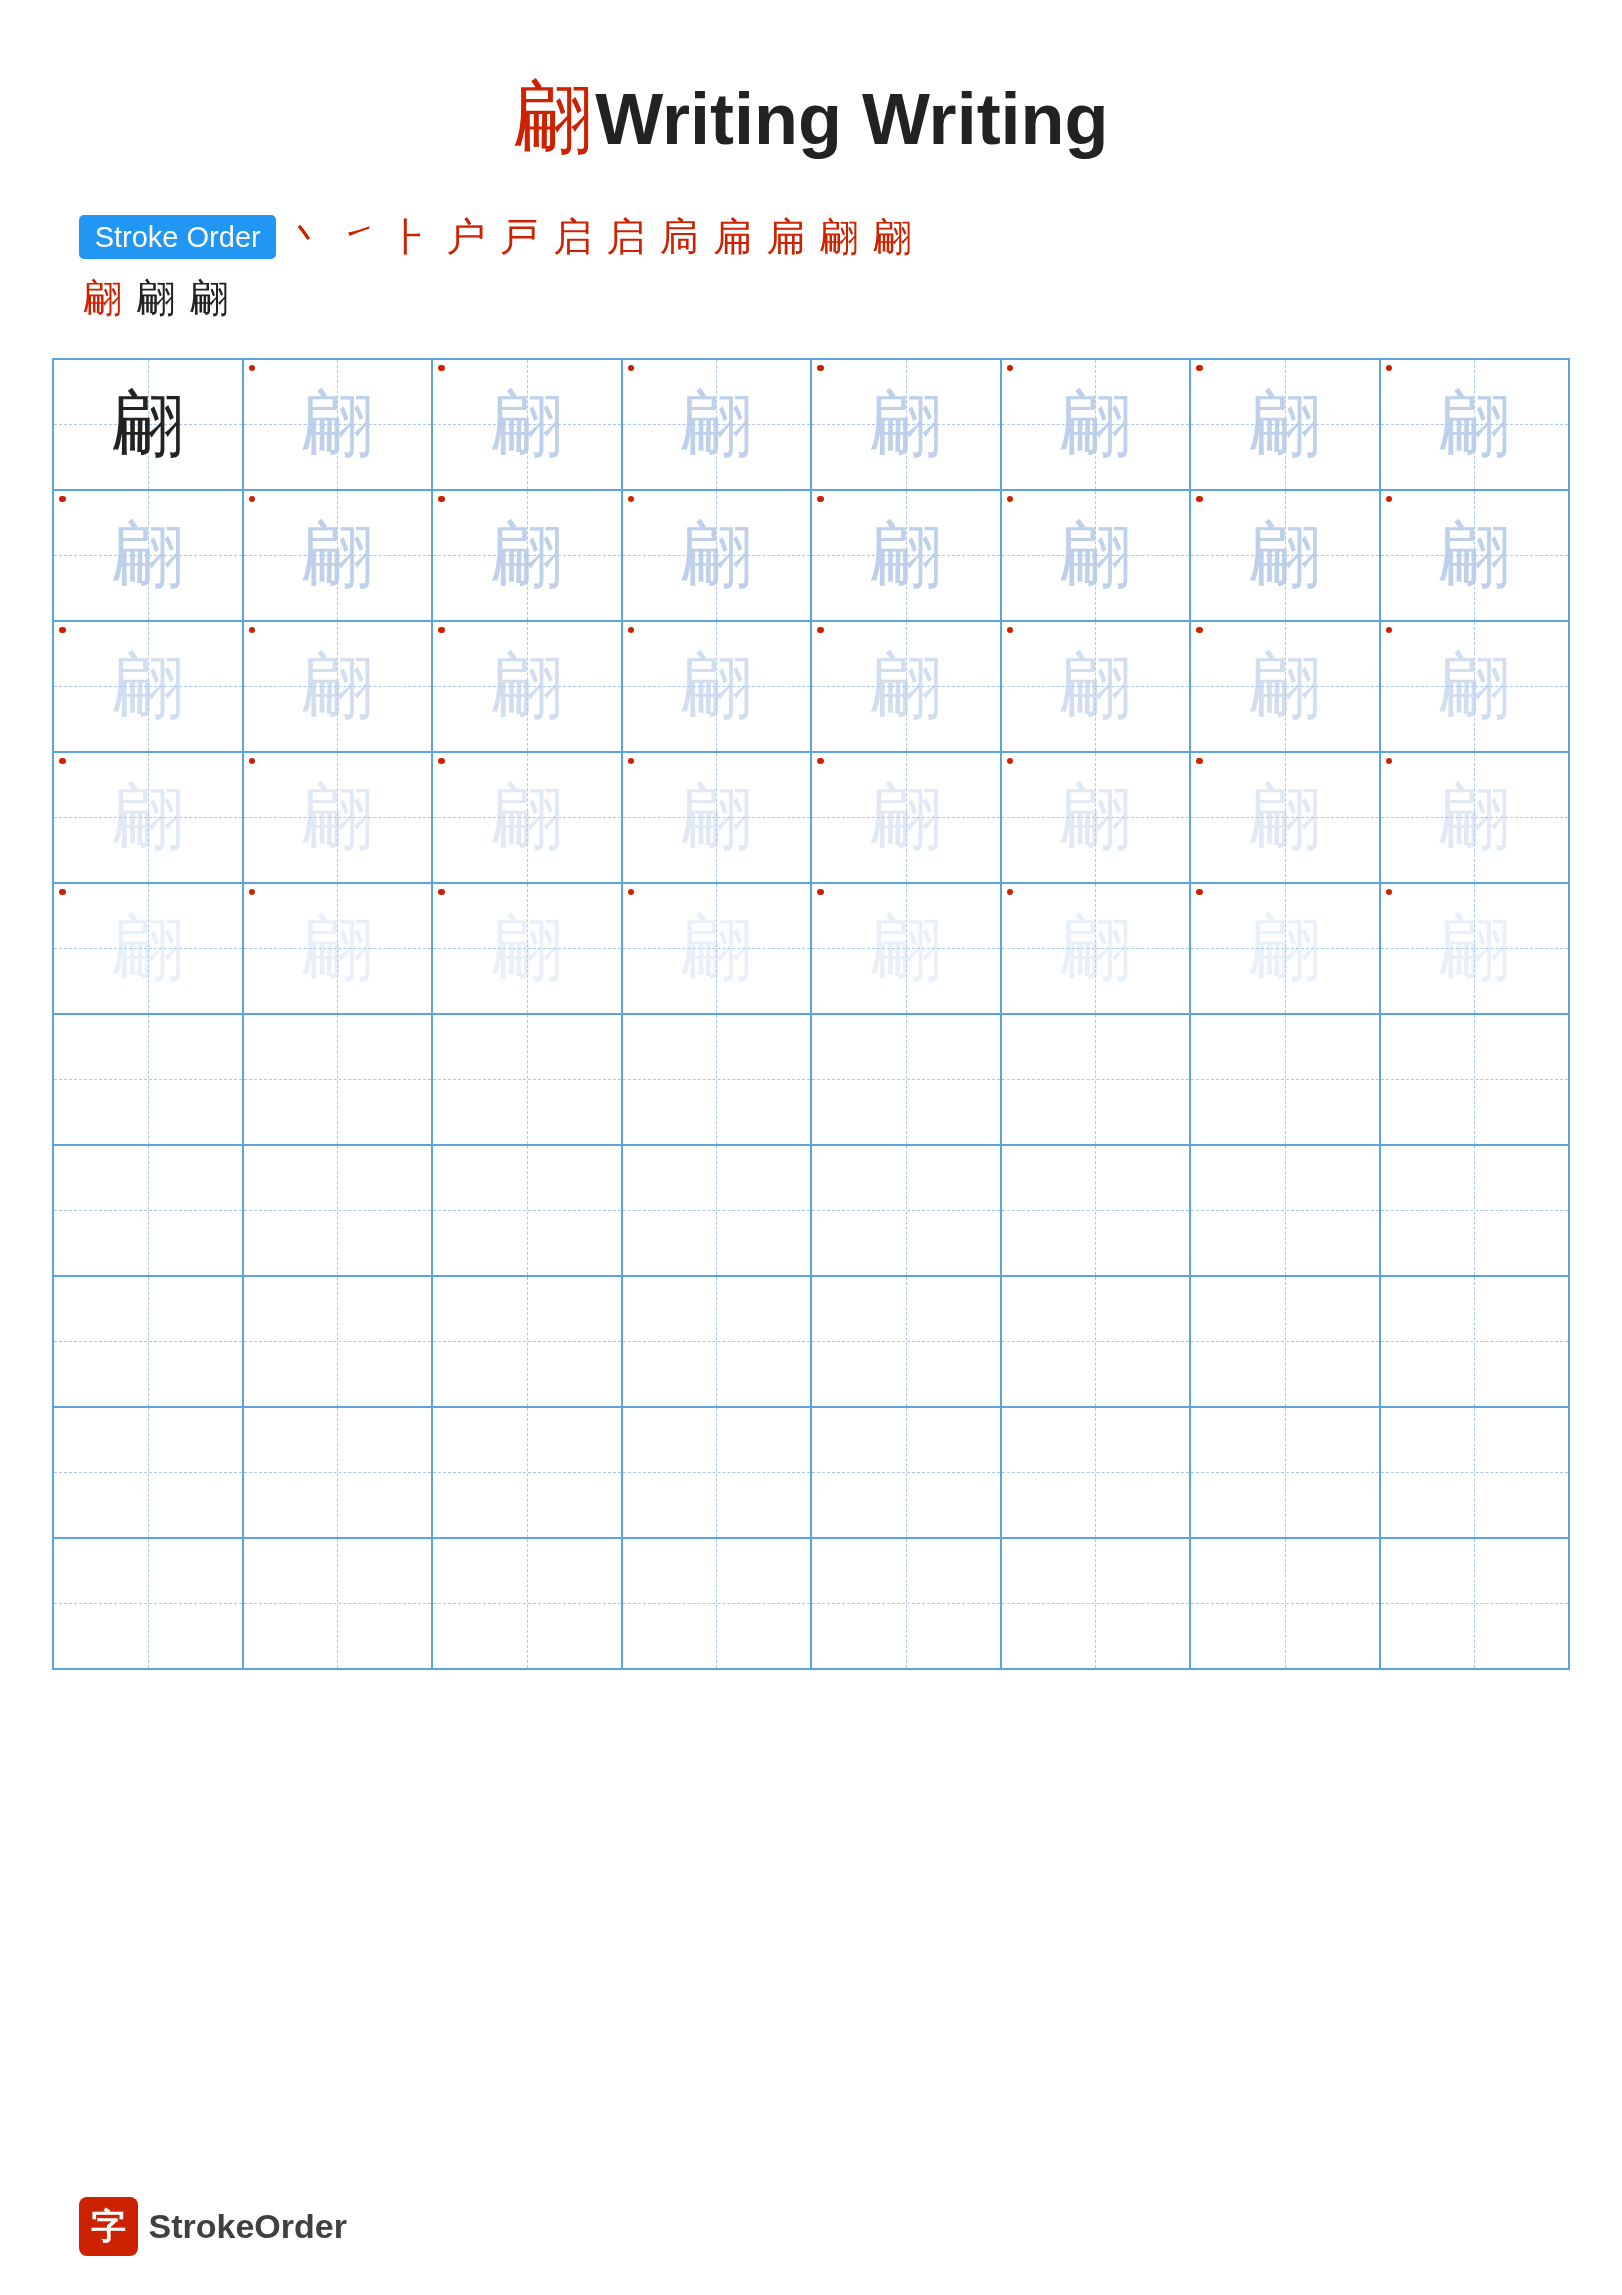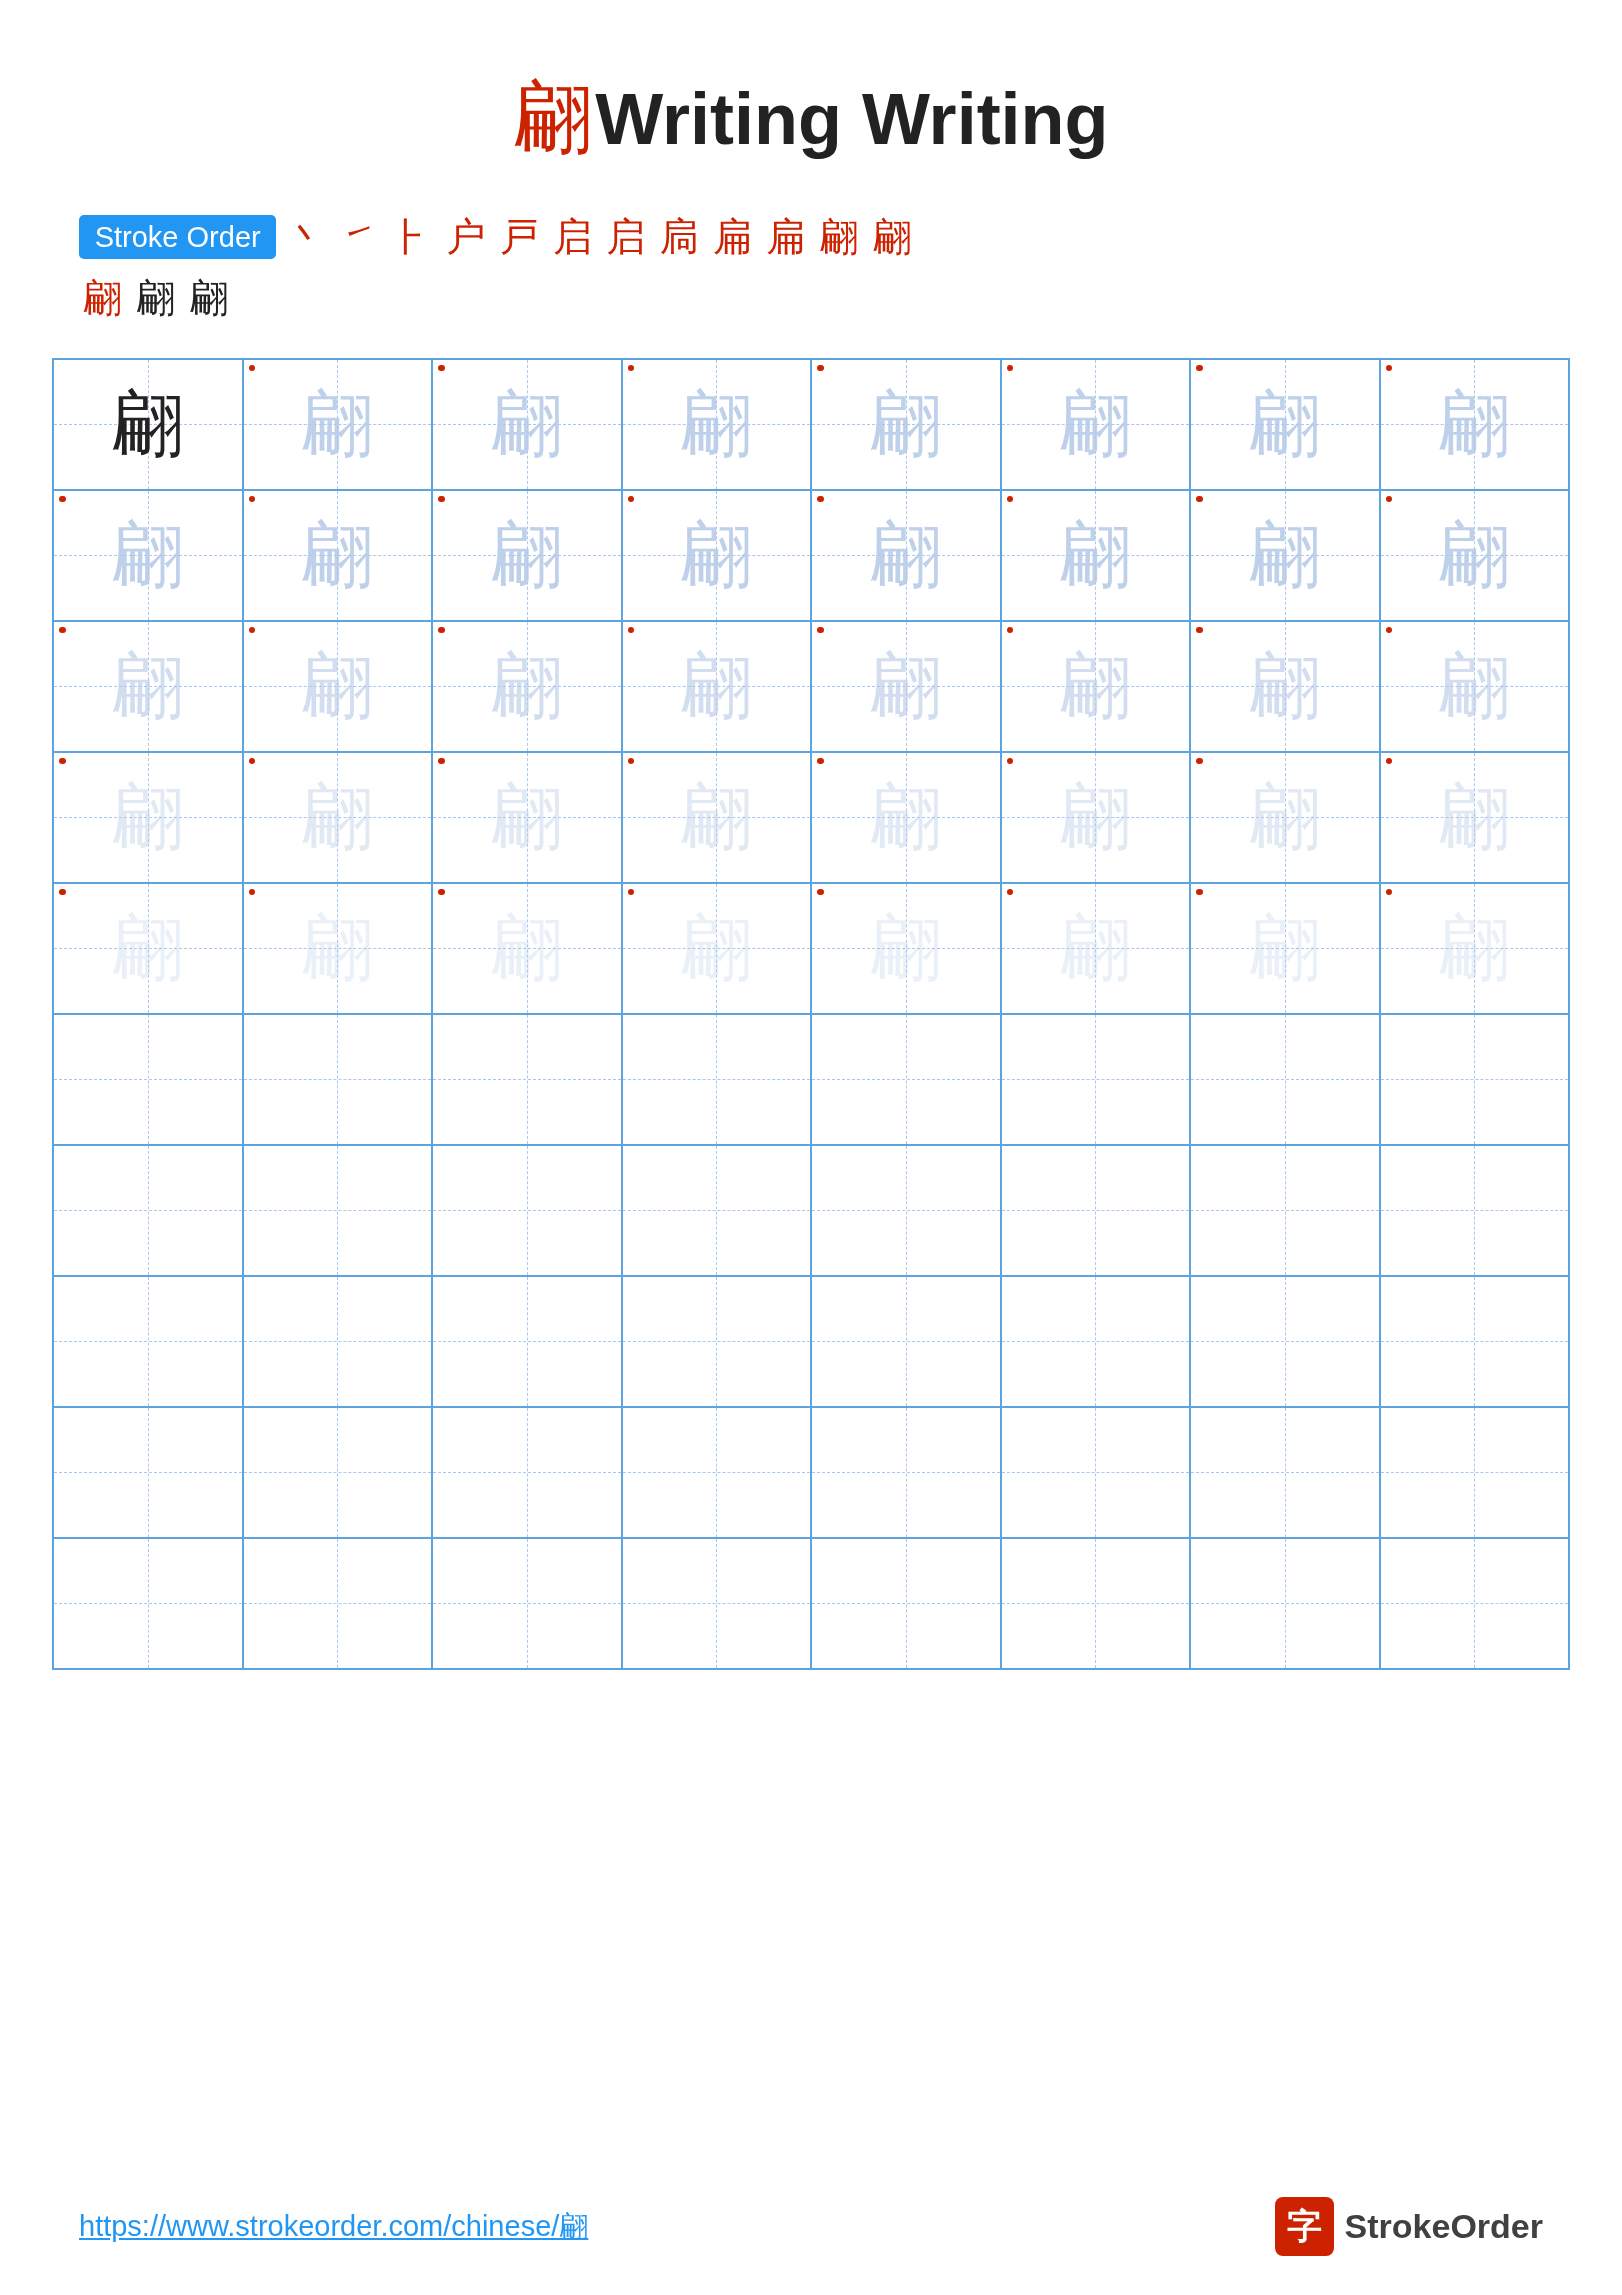--- a/index.html
+++ b/index.html
@@ -435,19 +435,18 @@
     <div class="grid-cell"></div>
     <div class="grid-cell"></div>
     <div class="grid-cell"></div>
     <div class="grid-cell"></div>
     <div class="grid-cell"></div>
 
   </div>
 </div>
 
 <div class="footer">
-  <a class="footer-url" href="#">https://www.strokeorder.com/chinese/翩</a>
   <div class="footer-logo">
     <div class="footer-logo-icon">字</div>
     <span class="footer-logo-text">StrokeOrder</span>
   </div>
 </div>
 
 
 </body></html>

